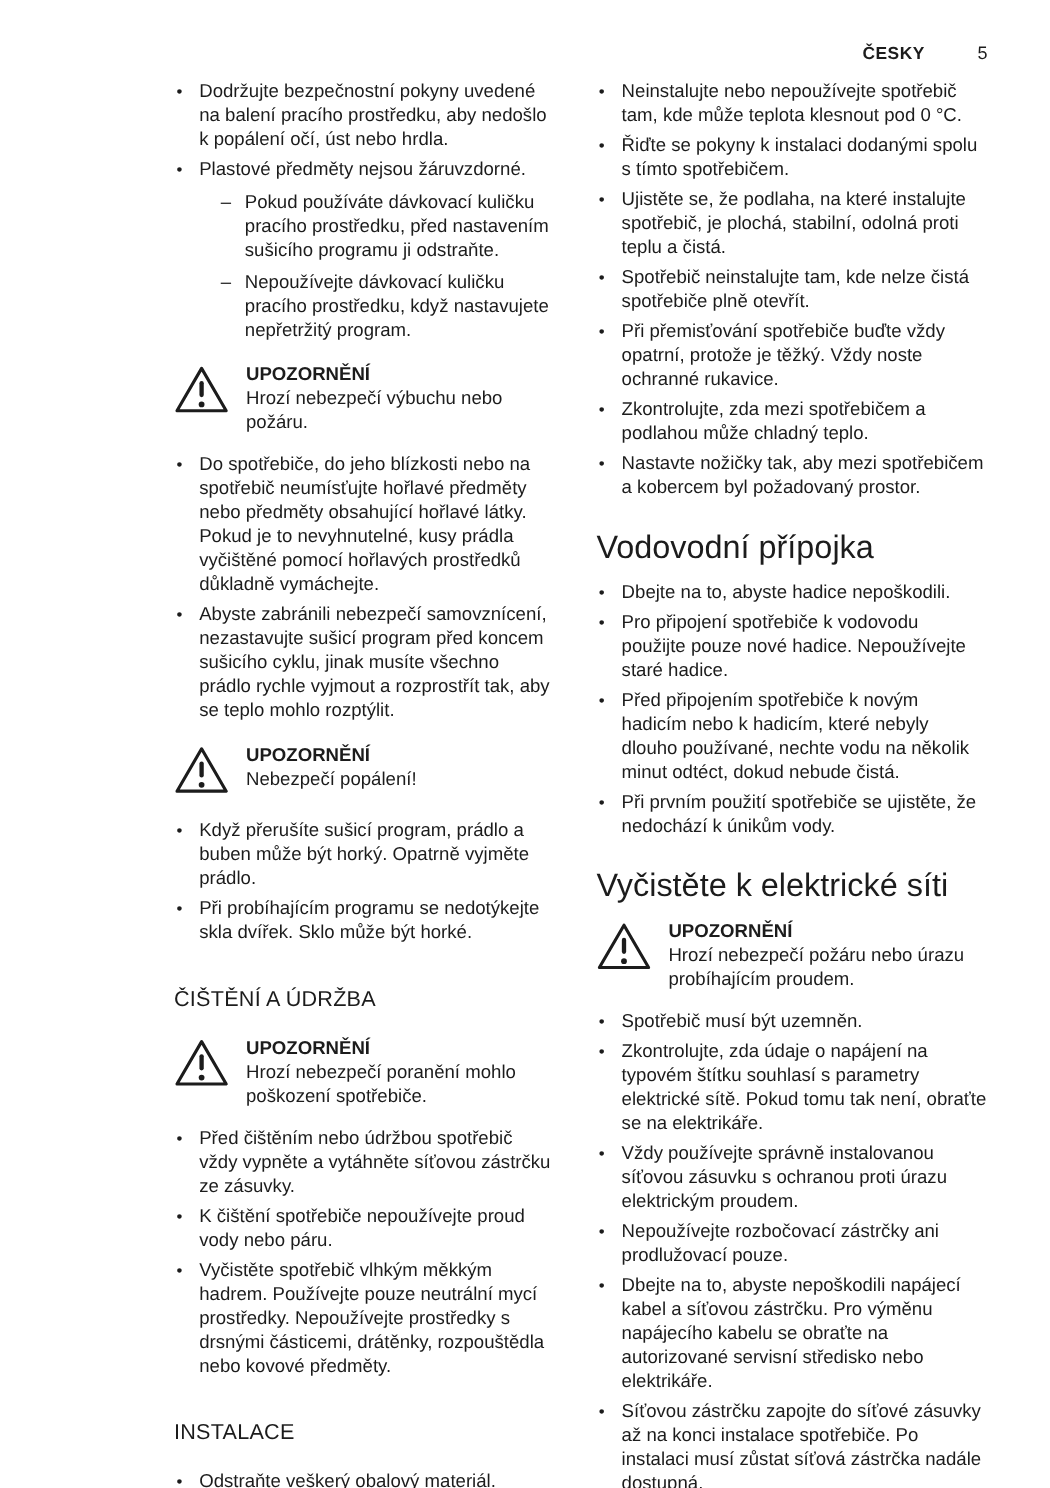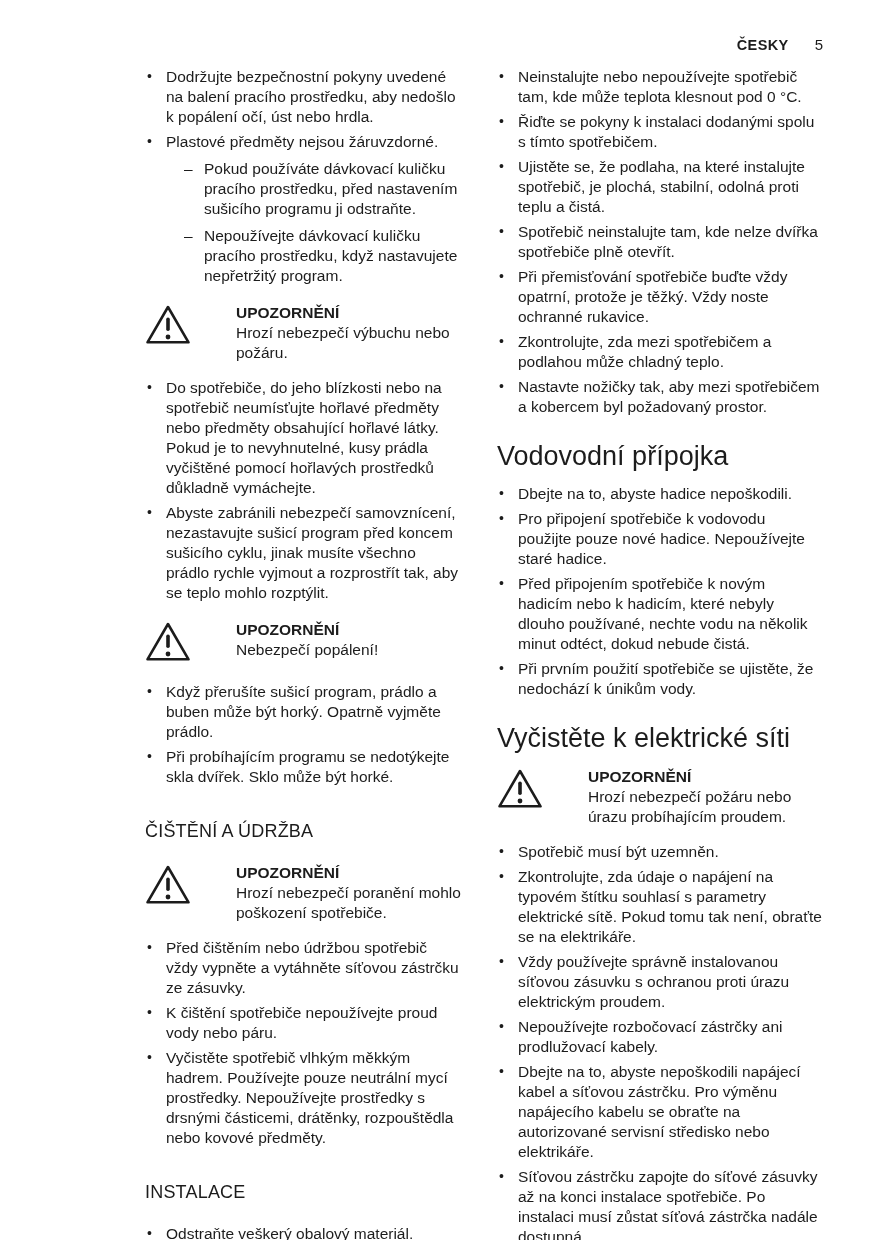--- a/index.html
+++ b/index.html
@@ -9,41 +9,41 @@
     margin:0 auto;
     background:#ffffff;
     font-family:"Liberation Sans", sans-serif;
     color:#1c1c1c;
     font-size:15.5px;
     line-height:20px;
     overflow:hidden;
   }
   .page-header {
     position:absolute; top:35px; left:497px; width:326px;
-    display:flex; justify-content:flex-end; align-items:baseline; gap:26px;
+    display:flex; justify-content:flex-end; align-items:baseline; gap:44px;
   }
   .page-header .lang { font-weight:bold; font-size:14.5px; letter-spacing:0.4px; }
   .page-header .num  { font-size:15px; }
 
   .col { position:absolute; top:62px; }
   .col-left  { left:145px; width:318px; }
   .col-right { left:497px; width:326px; }
   .col > :first-child { margin-top:0; }
 
   .bullet-list { margin:0 0 2px 0; }
   .bullet-item { position:relative; padding-left:21px; margin:5px 0; }
   .bullet-marker {
     position:absolute; left:2px; top:-1px;
     font-size:14px;
   }
   .subs { margin-top:7px; }
   .sub-item { position:relative; margin:7px 0 7px 18px; padding-left:20px; }
   .dash-marker { position:absolute; left:0; top:0; }
 
-  .warning { display:flex; margin:17px 0 15px 0;gap:31px; }
+  .warning { display:flex; margin:17px 0 15px 0; }
   .warn-icon { width:46px; flex:none; padding-top:1px; }
   .warn-body { margin-left:14px; flex:1; }
   .warn-title { font-weight:bold; }
 
   .heading {
     font-weight:400;
     font-size:18px; line-height:27px;
     letter-spacing:0.2px;
     margin:31px 0 18px 0;
   }
@@ -119,21 +119,21 @@
       <div class="heading">INSTALACE</div>
       <div class="bullet-list">
         <div class="bullet-item"><span class="bullet-marker">•</span><span class="bullet-text">Odstraňte veškerý obalový materiál.</span></div>
       </div>
     </div>
   <div class="col col-right" id="col-right">
       <div class="bullet-list">
         <div class="bullet-item"><span class="bullet-marker">•</span><span class="bullet-text">Neinstalujte nebo nepoužívejte spotřebič tam, kde může teplota klesnout pod 0 °C.</span></div>
         <div class="bullet-item"><span class="bullet-marker">•</span><span class="bullet-text">Řiďte se pokyny k instalaci dodanými spolu s tímto spotřebičem.</span></div>
         <div class="bullet-item"><span class="bullet-marker">•</span><span class="bullet-text">Ujistěte se, že podlaha, na které instalujte spotřebič, je plochá, stabilní, odolná proti teplu a čistá.</span></div>
-        <div class="bullet-item"><span class="bullet-marker">•</span><span class="bullet-text">Spotřebič neinstalujte tam, kde nelze dvířka spotřebiče plně otevřít.</span></div>
+        <div class="bullet-item"><span class="bullet-marker">•</span><span class="bullet-text">Spotřebič neinstalujte tam, kde nelze čistá spotřebiče plně otevřít.</span></div>
         <div class="bullet-item"><span class="bullet-marker">•</span><span class="bullet-text">Při přemisťování spotřebiče buďte vždy opatrní, protože je těžký. Vždy noste ochranné rukavice.</span></div>
         <div class="bullet-item"><span class="bullet-marker">•</span><span class="bullet-text">Zkontrolujte, zda mezi spotřebičem a podlahou může chladný teplo.</span></div>
         <div class="bullet-item"><span class="bullet-marker">•</span><span class="bullet-text">Nastavte nožičky tak, aby mezi spotřebičem a kobercem byl požadovaný prostor.</span></div>
       </div>
       <div class="subheading">Vodovodní přípojka</div>
       <div class="bullet-list">
         <div class="bullet-item"><span class="bullet-marker">•</span><span class="bullet-text">Dbejte na to, abyste hadice nepoškodili.</span></div>
         <div class="bullet-item"><span class="bullet-marker">•</span><span class="bullet-text">Pro připojení spotřebiče k vodovodu použijte pouze nové hadice. Nepoužívejte staré hadice.</span></div>
         <div class="bullet-item"><span class="bullet-marker">•</span><span class="bullet-text">Před připojením spotřebiče k novým hadicím nebo k hadicím, které nebyly dlouho používané, nechte vodu na několik minut odtéct, dokud nebude čistá.</span></div>
         <div class="bullet-item"><span class="bullet-marker">•</span><span class="bullet-text">Při prvním použití spotřebiče se ujistěte, že nedochází k únikům vody.</span></div>
@@ -147,18 +147,18 @@
           </svg></span>
         <div class="warn-body">
           <div class="warn-title">UPOZORNĚNÍ</div>
           <div class="warn-text">Hrozí nebezpečí požáru nebo úrazu probíhajícím proudem.</div>
         </div>
       </div>
       <div class="bullet-list">
         <div class="bullet-item"><span class="bullet-marker">•</span><span class="bullet-text">Spotřebič musí být uzemněn.</span></div>
         <div class="bullet-item"><span class="bullet-marker">•</span><span class="bullet-text">Zkontrolujte, zda údaje o napájení na typovém štítku souhlasí s parametry elektrické sítě. Pokud tomu tak není, obraťte se na elektrikáře.</span></div>
         <div class="bullet-item"><span class="bullet-marker">•</span><span class="bullet-text">Vždy používejte správně instalovanou síťovou zásuvku s ochranou proti úrazu elektrickým proudem.</span></div>
-        <div class="bullet-item"><span class="bullet-marker">•</span><span class="bullet-text">Nepoužívejte rozbočovací zástrčky ani prodlužovací kabely.</span></div>
+        <div class="bullet-item"><span class="bullet-marker">•</span><span class="bullet-text">Nepoužívejte rozbočovací zástrčky ani prodlužovací pouze.</span></div>
         <div class="bullet-item"><span class="bullet-marker">•</span><span class="bullet-text">Dbejte na to, abyste nepoškodili napájecí kabel a síťovou zástrčku. Pro výměnu napájecího kabelu se obraťte na autorizované servisní středisko nebo elektrikáře.</span></div>
         <div class="bullet-item"><span class="bullet-marker">•</span><span class="bullet-text">Síťovou zástrčku zapojte do síťové zásuvky až na konci instalace spotřebiče. Po instalaci musí zůstat síťová zástrčka nadále dostupná.</span></div>
       </div>
     </div>
 </div>
 
 </body></html>

